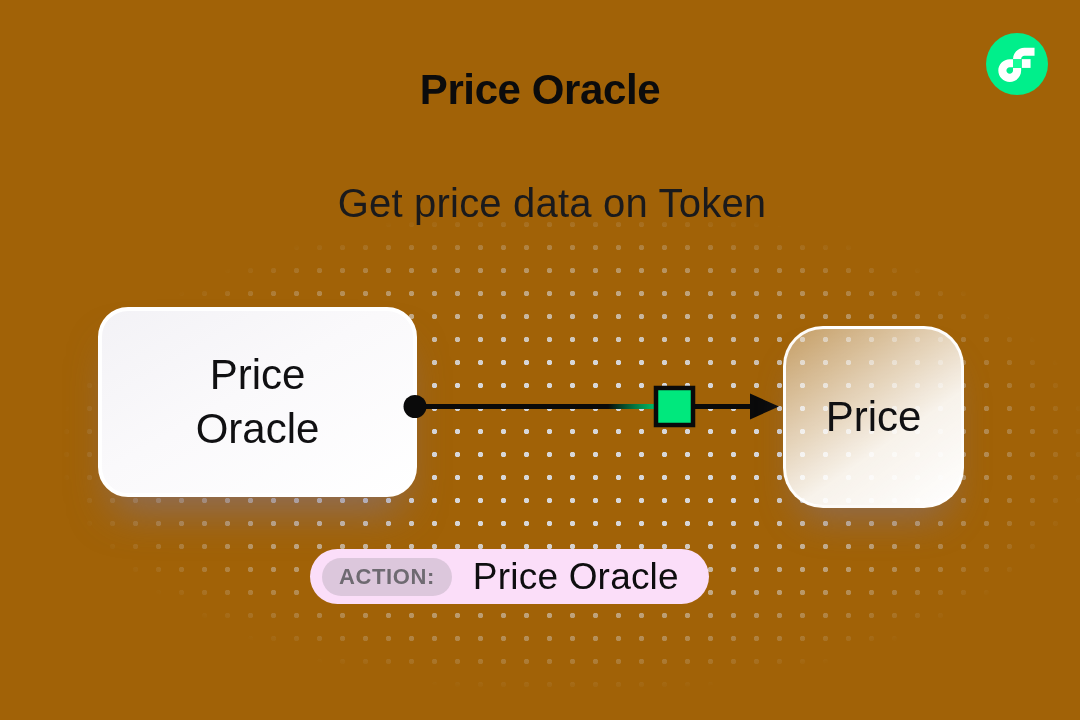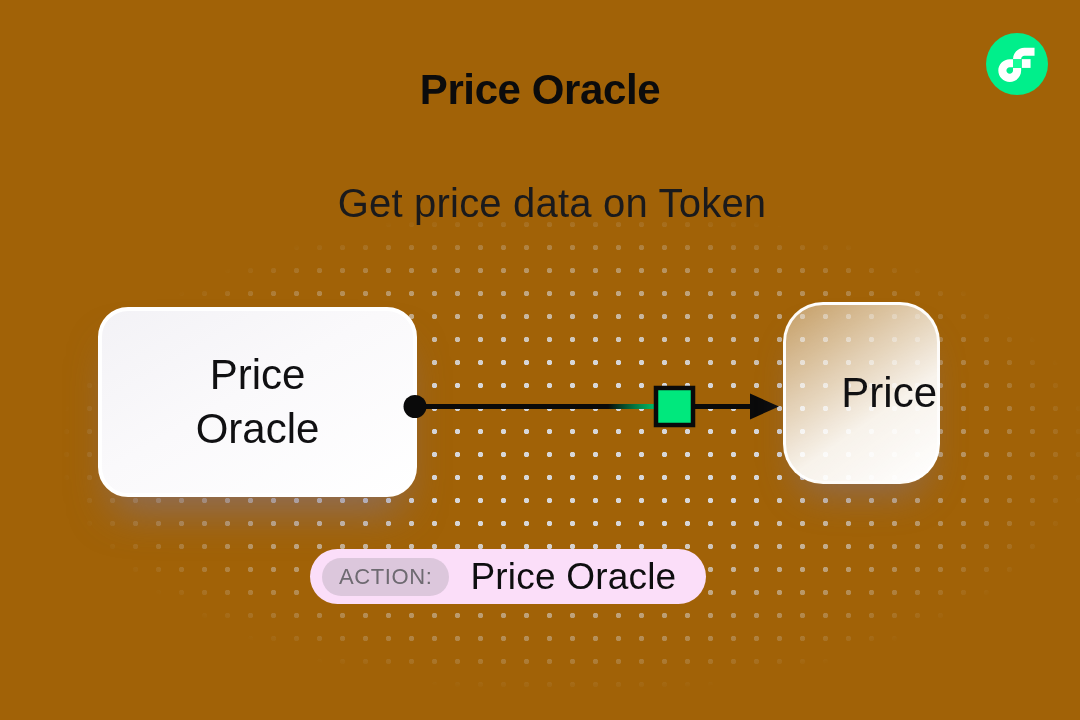--- a/index.html
+++ b/index.html
@@ -34,39 +34,38 @@
     text-align:center;color:#101012;
   }
   .node-source{
     left:98px;top:307px;width:319px;height:190px;
     border:4px solid #FFFFFF;border-radius:30px;box-sizing:border-box;
     background:linear-gradient(150deg,#F3F2F6 0%,#FAF9FB 45%,#FFFFFF 100%);
     box-shadow:0 28px 42px -14px rgba(122,122,175,0.5);
   }
   .node-source .node-label{width:210px;font-size:42px;line-height:1.28;}
   .node-target{
-    left:783px;top:302px;width:157px;height:182px;
+    left:783px;top:326px;width:181px;height:182px;
     border:3px solid rgba(255,255,255,0.95);border-radius:40px;box-sizing:border-box;
     background:linear-gradient(145deg,rgba(255,255,255,0.38) 0%,rgba(255,255,255,0.92) 62%,#FFFFFF 100%);
     box-shadow:0 24px 38px -14px rgba(122,122,175,0.45);
-    justify-content:flex-end;
   }
   .node-target .node-label{font-size:42px;}
   .connector{position:absolute;left:402px;top:375px;}
   .badge{
     position:absolute;left:310px;top:549px;height:55px;
     display:inline-flex;align-items:center;gap:21px;
     padding:0 30px 0 12px;border-radius:27.5px;
     background:#FBDEF9;
   }
   .badge-label{
     display:inline-flex;align-items:center;height:38px;
     padding:0 17px;border-radius:19px;
     background:#DCC7DC;color:#6E6A71;
-    font-size:22px;font-weight:400;letter-spacing:0.6px;
+    font-size:22px;font-weight:700;letter-spacing:0.6px;
   }
   .badge-value{font-size:37px;color:#0E0E10;letter-spacing:0.2px;}
 </style>
 </head>
 <body>
 
 <div class="canvas">
 
   <div class="dots"></div>
 

